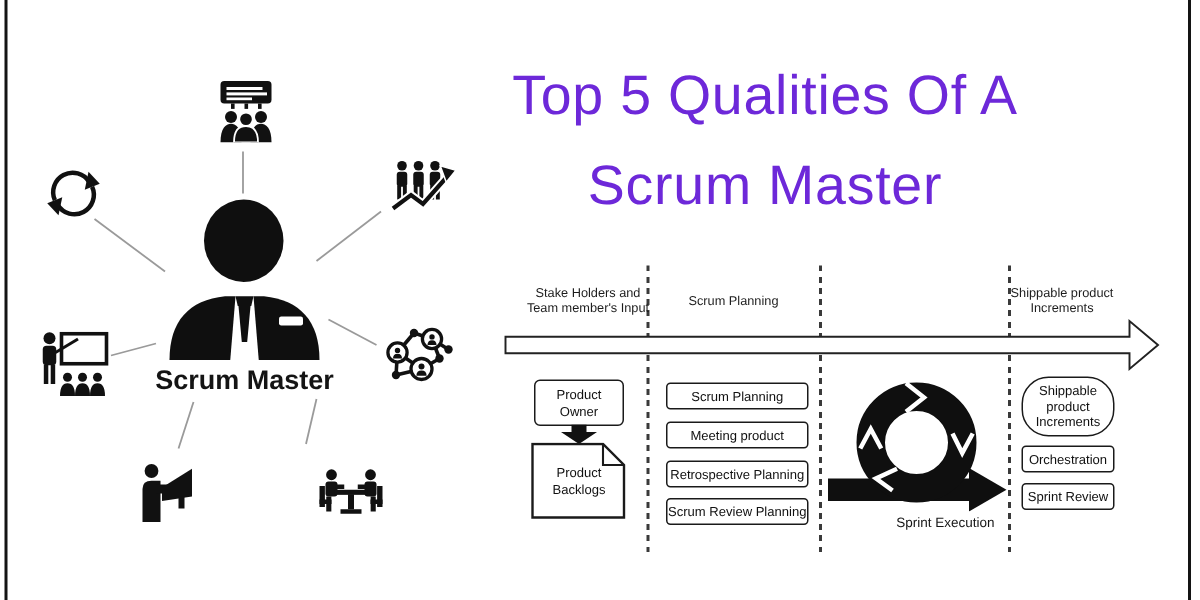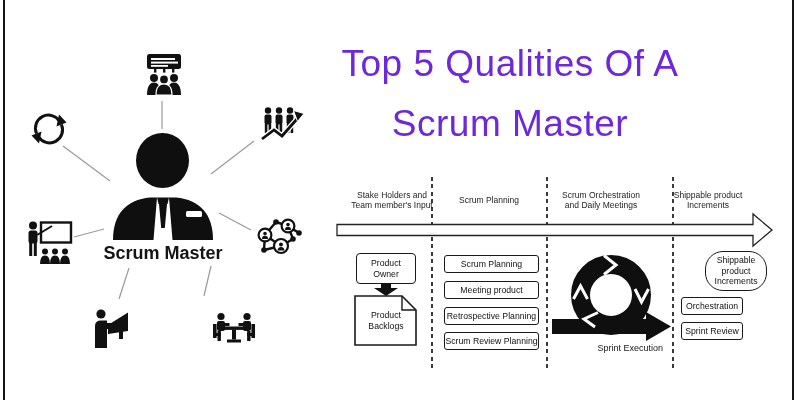--- a/index.html
+++ b/index.html
@@ -15,21 +15,21 @@
   #cm-label{position:absolute;left:85px;top:243px;width:156px;text-align:center;
             font-size:18px;font-weight:600;color:#141414;}
   
   .lane-hd{position:absolute;height:26px;display:flex;align-items:center;justify-content:center;
            text-align:center;font-size:8.5px;line-height:1.2;color:#1c1c1c;white-space:pre-line;}
   .dash{position:absolute;top:177px;height:191px;width:2px;
         background:repeating-linear-gradient(#3a3a3a 0 4px, transparent 4px 7.5px);}
   .pbox{position:absolute;border:1.4px solid #1a1a1a;background:#fff;display:flex;
         align-items:center;justify-content:center;text-align:center;font-size:8.7px;
         line-height:1.25;white-space:pre-line;color:#111;}
-  .r3{border-radius:3px;} .r4{border-radius:4px;} .r6{border-radius:18px;margin-left:24px;}
+  .r3{border-radius:3px;} .r4{border-radius:4px;} .r6{border-radius:18px;}
   #backlog-label{position:absolute;left:356px;top:310px;width:60px;text-align:center;
                  font-size:8.7px;line-height:1.3;white-space:pre-line;}
   #sprint-label{position:absolute;left:558px;top:343px;width:105px;text-align:right;font-size:9px;color:#161616;}
   svg{display:block;}
 </style>
 </head>
 <body>
 
 <div id="stage">
 
@@ -183,22 +183,20 @@
     <div>Scrum Master</div>
   </div>
 
   <div class="dash" style="left:431px"></div>
   <div class="dash" style="left:546px"></div>
   <div class="dash" style="left:672px"></div>
 
   <div class="lane-hd" style="left:344px;top:187px;width:96px">Stake Holders and
 Team member's Input</div>
   <div class="lane-hd" style="left:441px;top:187px;width:96px">Scrum Planning</div>
-  <div class="lane-hd" style="left:553px;top:187px;width:96px">Scrum Orchestration
-and Daily Meetings</div>
   <div class="lane-hd" style="left:665px;top:187px;width:86px">Shippable product
 Increments</div>
 
   <svg class="abs" style="left:335px;top:210px" width="440" height="40">
     <path d="M2,14.5 H418 V4 L437,20 L418,36 V25.5 H2 Z" fill="#ffffff" stroke="#222" stroke-width="1.3"></path>
   </svg>
 
   <div class="pbox r4" style="left:356px;top:253px;width:58px;height:29px">Product
 Owner</div>
   <svg class="abs" style="left:374px;top:283px" width="24" height="13">

